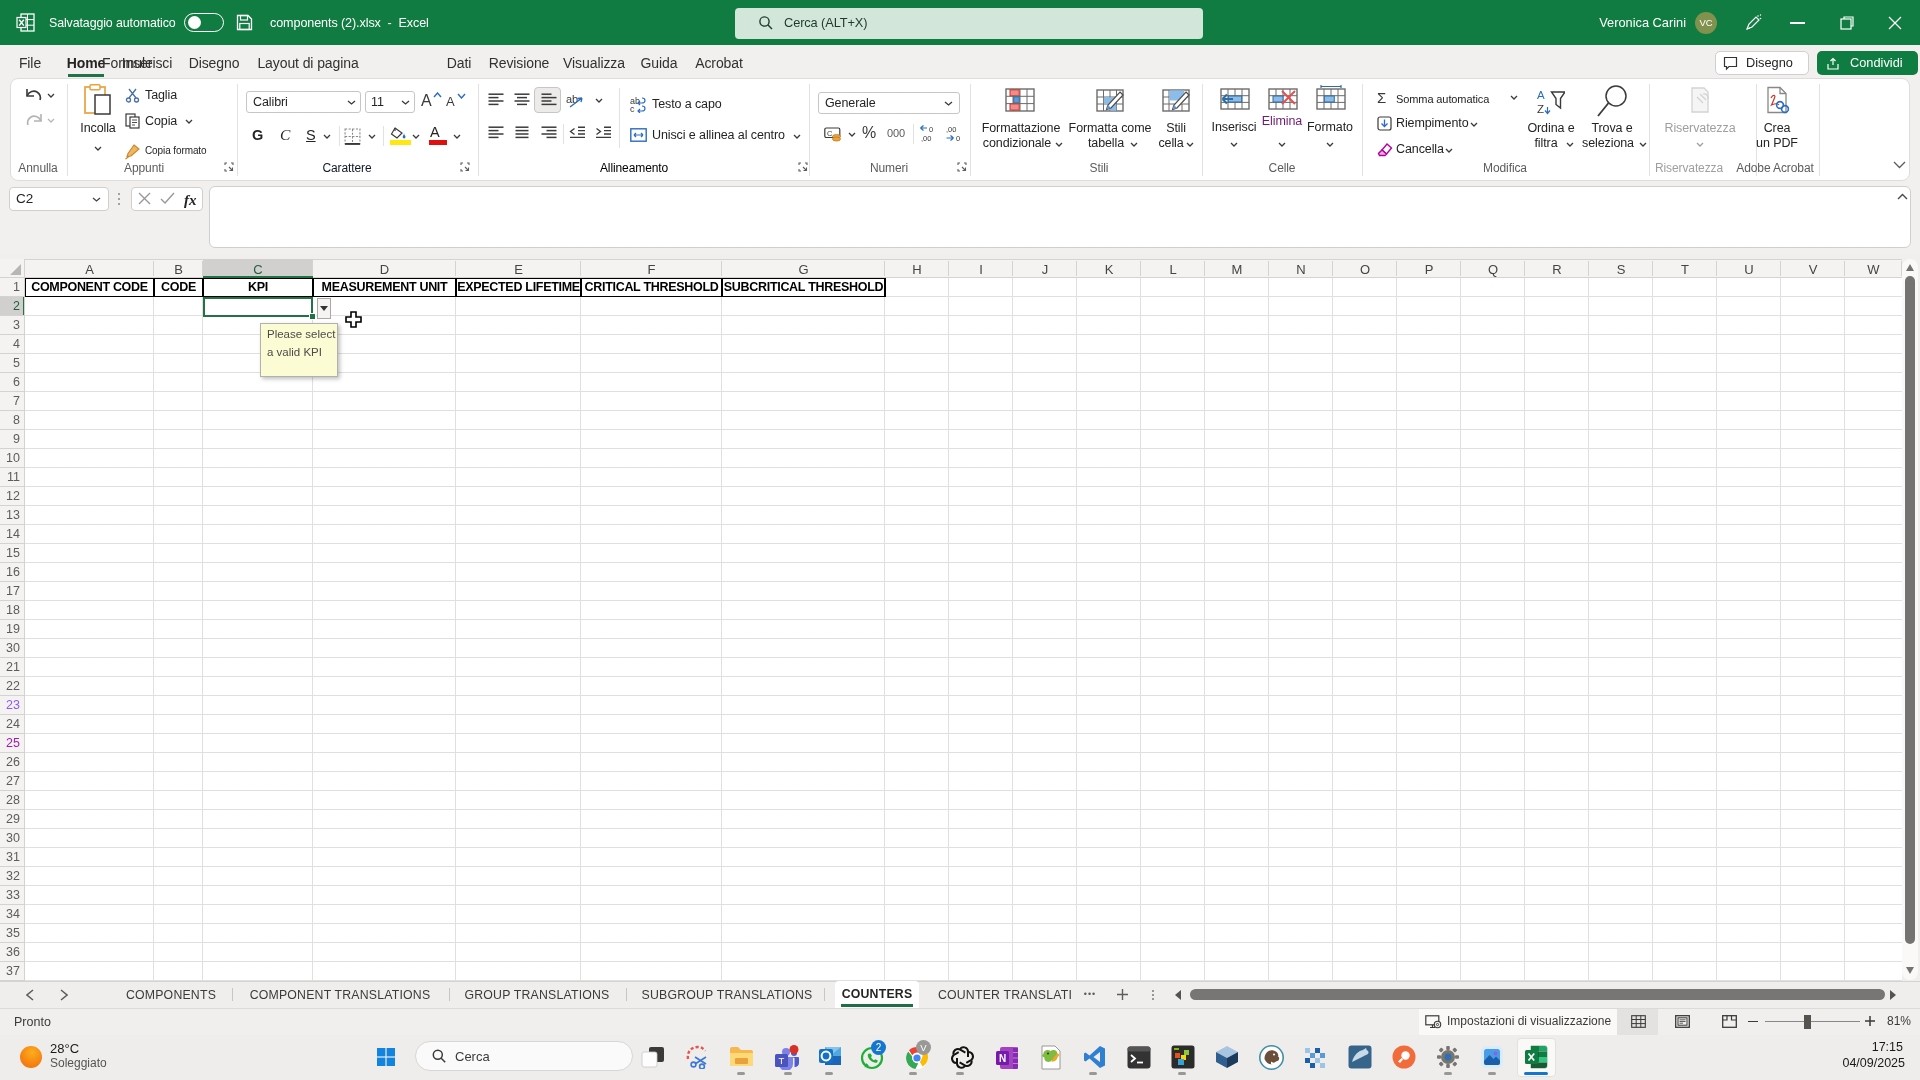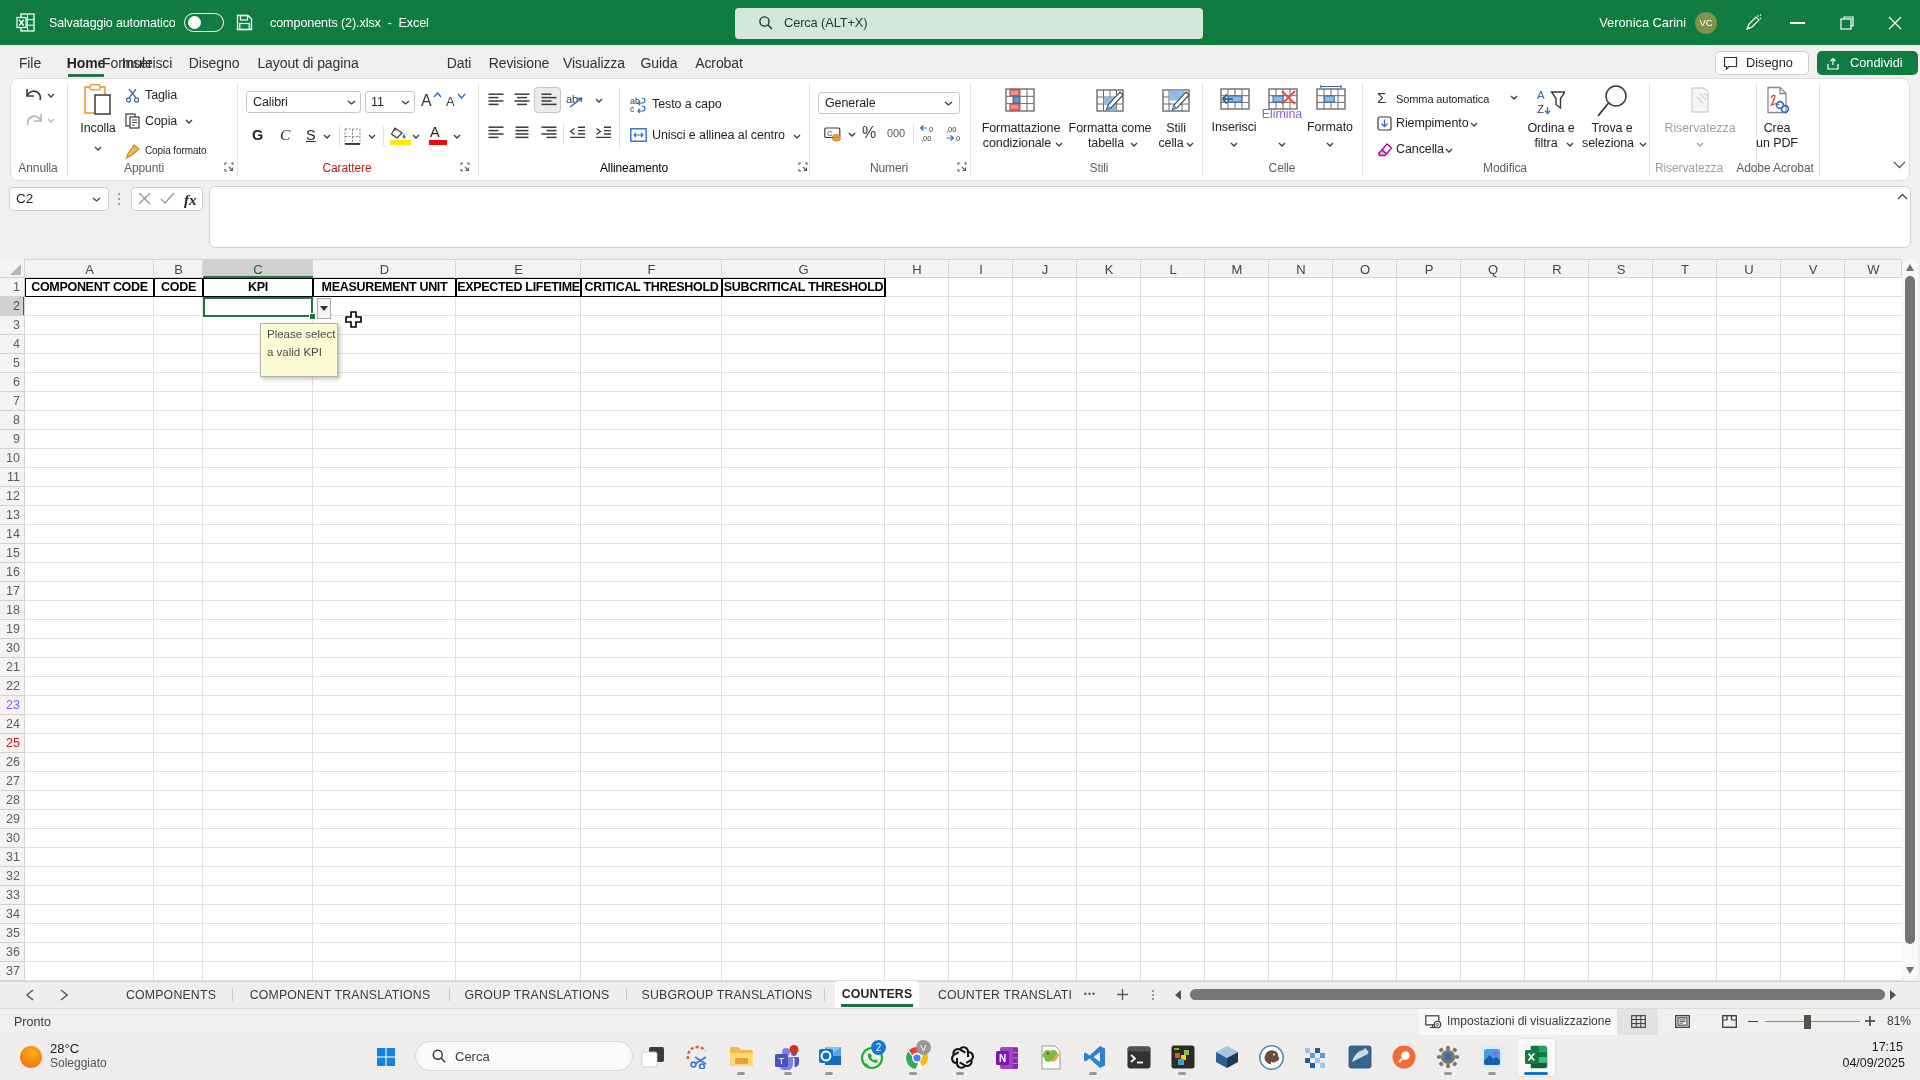--- a/index.html
+++ b/index.html
@@ -77,21 +77,21 @@
 <div style="position:absolute;left:478px;top:84px;width:1px;height:92px;background:#E4E2E1"></div>
 <div style="position:absolute;left:809px;top:84px;width:1px;height:92px;background:#E4E2E1"></div>
 <div style="position:absolute;left:970px;top:84px;width:1px;height:92px;background:#E4E2E1"></div>
 <div style="position:absolute;left:1202px;top:84px;width:1px;height:92px;background:#E4E2E1"></div>
 <div style="position:absolute;left:1362px;top:84px;width:1px;height:92px;background:#E4E2E1"></div>
 <div style="position:absolute;left:1649px;top:84px;width:1px;height:92px;background:#E4E2E1"></div>
 <div style="position:absolute;left:1756px;top:84px;width:1px;height:92px;background:#E4E2E1"></div>
 <div style="position:absolute;left:1819px;top:84px;width:1px;height:92px;background:#E4E2E1"></div>
 <div style="position:absolute;left:-262px;top:161.0px;width:600px;text-align:center;font-size:12px;color:#5E5C5B;font-weight:400;letter-spacing:-0.1px;line-height:14px;white-space:nowrap">Annulla</div>
 <div style="position:absolute;left:-156px;top:161.0px;width:600px;text-align:center;font-size:12px;color:#5E5C5B;font-weight:400;letter-spacing:-0.1px;line-height:14px;white-space:nowrap">Appunti</div>
-<div style="position:absolute;left:47px;top:161.0px;width:600px;text-align:center;font-size:12px;color:#b91c1c;font-weight:400;letter-spacing:-0.1px;line-height:14px;white-space:nowrap">Carattere</div>
+<div style="position:absolute;left:47px;top:161.0px;width:600px;text-align:center;font-size:12px;color:#0f172a;font-weight:400;letter-spacing:-0.1px;line-height:14px;white-space:nowrap">Carattere</div>
 <div style="position:absolute;left:334px;top:161.0px;width:600px;text-align:center;font-size:12px;color:#000000;font-weight:400;letter-spacing:-0.1px;line-height:14px;white-space:nowrap">Allineamento</div>
 <div style="position:absolute;left:589px;top:161.0px;width:600px;text-align:center;font-size:12px;color:#5E5C5B;font-weight:400;letter-spacing:-0.1px;line-height:14px;white-space:nowrap">Numeri</div>
 <div style="position:absolute;left:799px;top:161.0px;width:600px;text-align:center;font-size:12px;color:#5E5C5B;font-weight:400;letter-spacing:-0.1px;line-height:14px;white-space:nowrap">Stili</div>
 <div style="position:absolute;left:982px;top:161.0px;width:600px;text-align:center;font-size:12px;color:#5E5C5B;font-weight:400;letter-spacing:-0.1px;line-height:14px;white-space:nowrap">Celle</div>
 <div style="position:absolute;left:1205px;top:161.0px;width:600px;text-align:center;font-size:12px;color:#5E5C5B;font-weight:400;letter-spacing:-0.1px;line-height:14px;white-space:nowrap">Modifica</div>
 <div style="position:absolute;left:1389px;top:161.0px;width:600px;text-align:center;font-size:12px;color:#A19F9D;font-weight:400;letter-spacing:-0.1px;line-height:14px;white-space:nowrap">Riservatezza</div>
 <div style="position:absolute;left:1475px;top:161.0px;width:600px;text-align:center;font-size:12px;color:#5E5C5B;font-weight:400;letter-spacing:-0.1px;line-height:14px;white-space:nowrap">Adobe Acrobat</div>
 <svg style="position:absolute;left:224px;top:162px" width="10" height="10" viewBox="0 0 10 10">
     <path d="M1 3 V1 H3 M7 1 H9 V3 M1 7 V9 H3" fill="none" stroke="#5E5C5B" stroke-width="1.1"></path>
     <path d="M5 5 L8.5 8.5 M8.5 5.5 V8.5 H5.5" fill="none" stroke="#5E5C5B" stroke-width="1.1"></path>
@@ -341,21 +341,21 @@
 <div style="position:absolute;left:934px;top:119.75px;width:600px;text-align:center;font-size:12.5px;color:#252423;font-weight:400;letter-spacing:-0.1px;line-height:14.5px;white-space:nowrap">Inserisci</div>
 <svg style="position:absolute;left:1230.0px;top:141.5px" width="8" height="5" viewBox="0 0 8 5">
     <polyline points="1,1 4.0,4 7,1" fill="none" stroke="#3B3A39" stroke-width="1.3"></polyline>
   </svg>
 <svg style="position:absolute;left:1268px;top:87px" width="30" height="26" viewBox="0 0 30 26">
     <rect x="1" y="2" width="28" height="20" fill="#fff" stroke="#6E6C6B" stroke-width="1.4"></rect>
     <path d="M1 8.7 H29 M1 15.4 H29 M8 2 V22 M15 2 V22 M22 2 V22" stroke="#6E6C6B" stroke-width="1"></path>
     <rect x="5" y="9" width="10" height="6" fill="#8BBDE8" stroke="#2E6DA4" stroke-width="1"></rect>
     <path d="M14 4 L27 17 M27 4 L14 17" stroke="#E05252" stroke-width="2"></path>
   </svg>
-<div style="position:absolute;left:982px;top:107px;width:600px;text-align:center;font-size:12.5px;color:#8b5cf6;font-weight:400;letter-spacing:-0.1px;line-height:14.5px;white-space:nowrap">Elimina</div>
+<div style="position:absolute;left:982px;top:114px;width:600px;text-align:center;font-size:12.5px;color:#701a75;font-weight:400;letter-spacing:-0.1px;line-height:14.5px;white-space:nowrap">Elimina</div>
 <svg style="position:absolute;left:1278.0px;top:141.5px" width="8" height="5" viewBox="0 0 8 5">
     <polyline points="1,1 4.0,4 7,1" fill="none" stroke="#3B3A39" stroke-width="1.3"></polyline>
   </svg>
 <svg style="position:absolute;left:1316px;top:85px" width="30" height="26" viewBox="0 0 30 26">
     <path d="M5 1.5 H25 M5 0 V3 M25 0 V3" stroke="#2E6DA4" stroke-width="1.2" fill="none"></path>
     <rect x="1" y="4" width="28" height="20" fill="#fff" stroke="#6E6C6B" stroke-width="1.4"></rect>
     <path d="M1 10.7 H29 M1 17.4 H29 M8 4 V24 M15 4 V24 M22 4 V24" stroke="#6E6C6B" stroke-width="1"></path>
     <rect x="8.3" y="11" width="10" height="6" fill="#8BBDE8" stroke="#2E6DA4" stroke-width="1"></rect>
   </svg>
 <div style="position:absolute;left:1030px;top:119.75px;width:600px;text-align:center;font-size:12.5px;color:#252423;font-weight:400;letter-spacing:-0.1px;line-height:14.5px;white-space:nowrap">Formato</div>
@@ -564,21 +564,21 @@
 <div style="position:absolute;left:0px;top:695px;width:25px;height:1px;background:#D5D3D2"></div>
 <div style="position:absolute;left:0px;top:677px;width:20px;height:19px;font-size:12.5px;color:#5E5C5B;text-align:right;line-height:19px">22</div>
 <div style="position:absolute;left:0px;top:696px;width:25px;height:19px;background:#F5F3F2"></div>
 <div style="position:absolute;left:0px;top:714px;width:25px;height:1px;background:#D5D3D2"></div>
 <div style="position:absolute;left:0px;top:696px;width:20px;height:19px;font-size:12.5px;color:#8b5cf6;text-align:right;line-height:19px">23</div>
 <div style="position:absolute;left:0px;top:715px;width:25px;height:19px;background:#F5F3F2"></div>
 <div style="position:absolute;left:0px;top:733px;width:25px;height:1px;background:#D5D3D2"></div>
 <div style="position:absolute;left:0px;top:715px;width:20px;height:19px;font-size:12.5px;color:#5E5C5B;text-align:right;line-height:19px">24</div>
 <div style="position:absolute;left:0px;top:734px;width:25px;height:19px;background:#F5F3F2"></div>
 <div style="position:absolute;left:0px;top:752px;width:25px;height:1px;background:#D5D3D2"></div>
-<div style="position:absolute;left:0px;top:734px;width:20px;height:19px;font-size:12.5px;color:#b91c1c;text-align:right;line-height:19px">25</div>
+<div style="position:absolute;left:0px;top:734px;width:20px;height:19px;font-size:12.5px;color:#a21caf;text-align:right;line-height:19px">25</div>
 <div style="position:absolute;left:0px;top:753px;width:25px;height:19px;background:#F5F3F2"></div>
 <div style="position:absolute;left:0px;top:771px;width:25px;height:1px;background:#D5D3D2"></div>
 <div style="position:absolute;left:0px;top:753px;width:20px;height:19px;font-size:12.5px;color:#5E5C5B;text-align:right;line-height:19px">26</div>
 <div style="position:absolute;left:0px;top:772px;width:25px;height:19px;background:#F5F3F2"></div>
 <div style="position:absolute;left:0px;top:790px;width:25px;height:1px;background:#D5D3D2"></div>
 <div style="position:absolute;left:0px;top:772px;width:20px;height:19px;font-size:12.5px;color:#5E5C5B;text-align:right;line-height:19px">27</div>
 <div style="position:absolute;left:0px;top:791px;width:25px;height:19px;background:#F5F3F2"></div>
 <div style="position:absolute;left:0px;top:809px;width:25px;height:1px;background:#D5D3D2"></div>
 <div style="position:absolute;left:0px;top:791px;width:20px;height:19px;font-size:12.5px;color:#5E5C5B;text-align:right;line-height:19px">28</div>
 <div style="position:absolute;left:0px;top:810px;width:25px;height:19px;background:#F5F3F2"></div>

